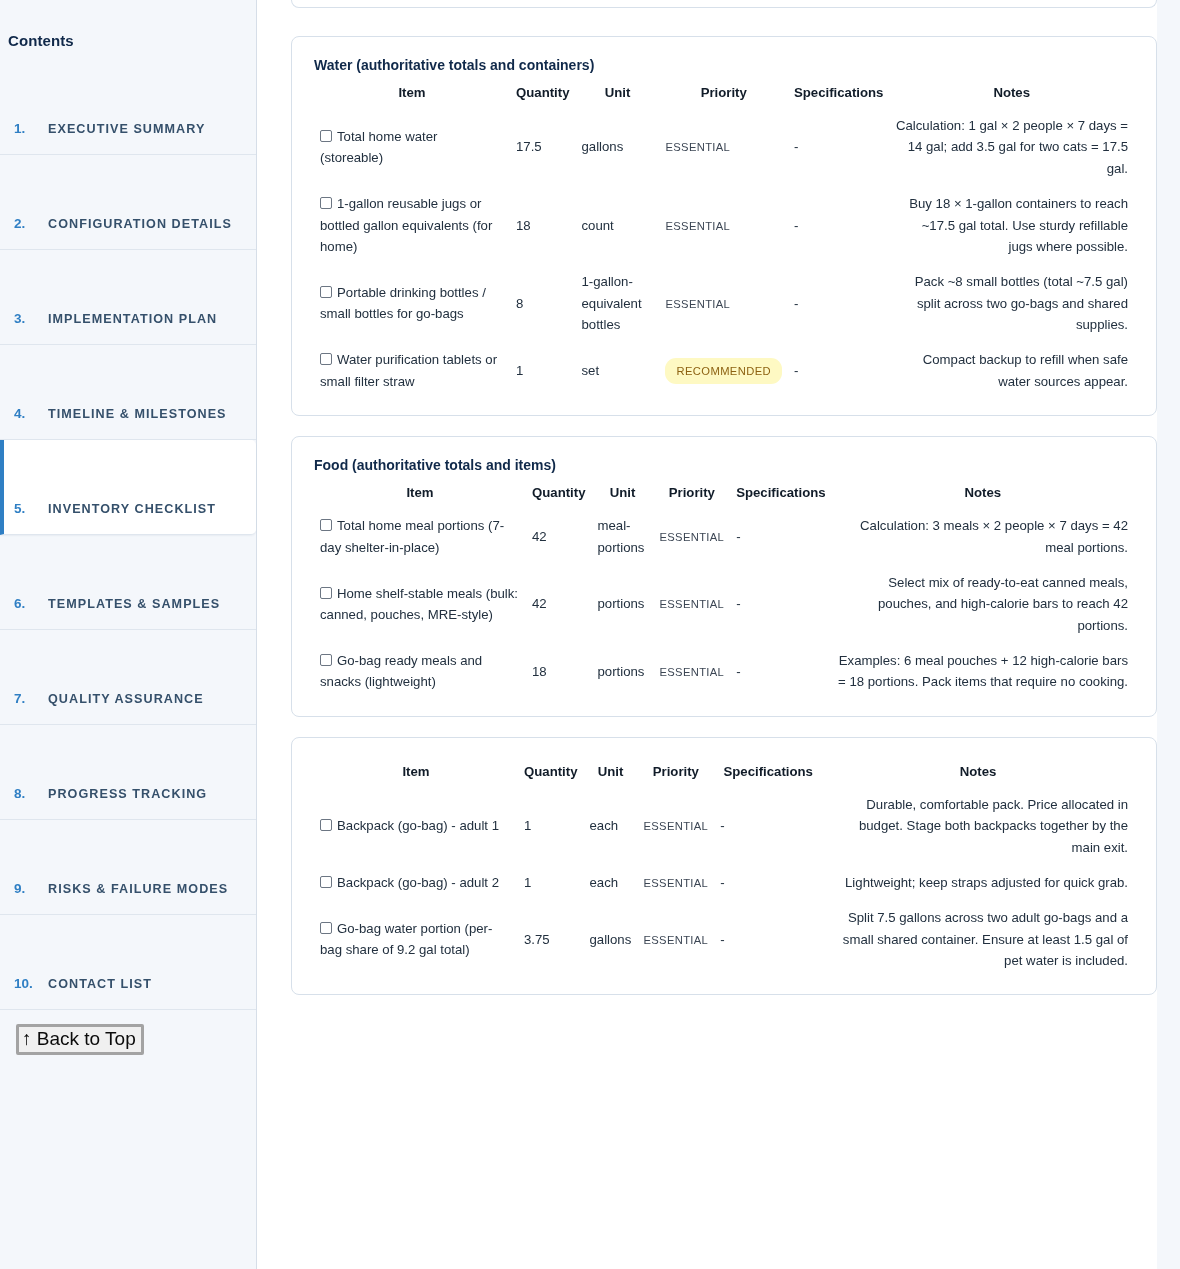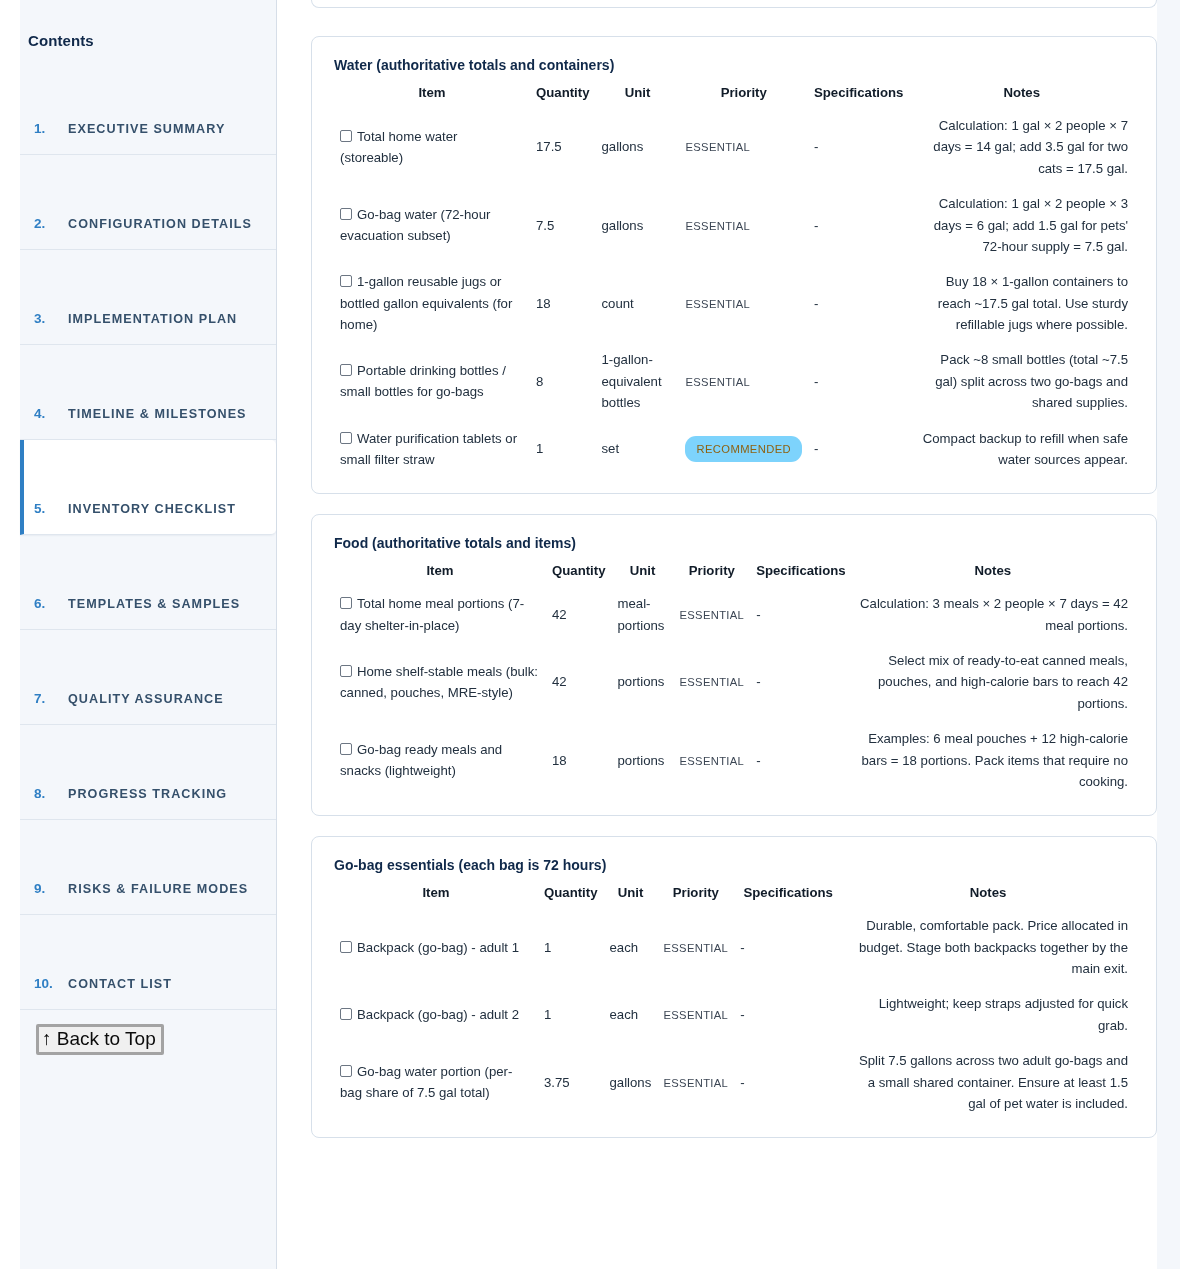--- a/index.html
+++ b/index.html
@@ -10,21 +10,20 @@
     font-family: "Liberation Sans", "DejaVu Sans", sans-serif;
     color: #1f2933;
   }
   body { width: 1180px; height: 1269px; overflow: hidden; position: relative; }
 
   .page {
     display: flex;
     width: 1180px;
     height: 1269px;
     align-items: stretch;
-    padding-left: 20px;
   }
 
   
   .sidebar {
     width: 257px;
     flex: 0 0 257px;
     background: #f4f7fb;
     border-right: 1px solid #d6dee8;
     padding: 0;
     position: relative;
@@ -178,21 +177,21 @@
 
   .prio {
     font-size: 11.2px;
     letter-spacing: .35px;
     color: #3c4654;
     text-transform: uppercase;
     white-space: nowrap;
   }
   .badge {
     display: inline-block;
-    background: #7dd3fc;
+    background: #fef9c3;
     color: #8d6212;
     font-size: 11.2px;
     letter-spacing: .4px;
     padding: 4px 11px;
     border-radius: 11px;
     text-transform: uppercase;
     white-space: nowrap;
   }
 
   
@@ -299,28 +298,20 @@
                 </tr>
               </thead>
               <tbody>
                 <tr>
                   <td class="c-item"><input type="checkbox" class="chk" style=""><span>Total home water (storeable)</span></td>
                   <td class="c-qty">17.5</td>
                   <td class="c-unit">gallons</td>
                   <td class="c-prio"><span class="prio">ESSENTIAL</span></td>
                   <td class="c-spec">-</td>
                   <td class="c-notes">Calculation: 1 gal × 2 people × 7 days = 14 gal; add 3.5 gal for two cats = 17.5 gal.</td>
-                </tr>
-                <tr>
-                  <td class="c-item"><input type="checkbox" class="chk" style=""><span>Go-bag water (72-hour evacuation subset)</span></td>
-                  <td class="c-qty">7.5</td>
-                  <td class="c-unit">gallons</td>
-                  <td class="c-prio"><span class="prio">ESSENTIAL</span></td>
-                  <td class="c-spec">-</td>
-                  <td class="c-notes">Calculation: 1 gal × 2 people × 3 days = 6 gal; add 1.5 gal for pets' 72-hour supply = 7.5 gal.</td>
                 </tr>
                 <tr>
                   <td class="c-item"><input type="checkbox" class="chk" style=""><span>1-gallon reusable jugs or bottled gallon equivalents (for home)</span></td>
                   <td class="c-qty">18</td>
                   <td class="c-unit">count</td>
                   <td class="c-prio"><span class="prio">ESSENTIAL</span></td>
                   <td class="c-spec">-</td>
                   <td class="c-notes">Buy 18 × 1-gallon containers to reach ~17.5 gal total. Use sturdy refillable jugs where possible.</td>
                 </tr>
                 <tr>
@@ -389,21 +380,20 @@
                   <td class="c-prio"><span class="prio">ESSENTIAL</span></td>
                   <td class="c-spec">-</td>
                   <td class="c-notes">Examples: 6 meal pouches + 12 high-calorie bars = 18 portions. Pack items that require no cooking.</td>
                 </tr>
               </tbody>
             </table>
           </div>
         </div>
         <div class="card">
           <div class="section">
-            <div class="section-title">Go-bag essentials (each bag is 72 hours)</div>
             <table class="inv tbl-bag">
               <colgroup>
                 <col class="w-item">
                 <col class="w-qty">
                 <col class="w-unit">
                 <col class="w-prio">
                 <col class="w-spec">
                 <col class="w-notes">
               </colgroup>
               <thead>
@@ -427,21 +417,21 @@
                 </tr>
                 <tr>
                   <td class="c-item"><input type="checkbox" class="chk" style=""><span>Backpack (go-bag) - adult 2</span></td>
                   <td class="c-qty">1</td>
                   <td class="c-unit">each</td>
                   <td class="c-prio"><span class="prio">ESSENTIAL</span></td>
                   <td class="c-spec">-</td>
                   <td class="c-notes">Lightweight; keep straps adjusted for quick grab.</td>
                 </tr>
                 <tr>
-                  <td class="c-item"><input type="checkbox" class="chk" style=""><span>Go-bag water portion (per-bag share of 7.5 gal total)</span></td>
+                  <td class="c-item"><input type="checkbox" class="chk" style=""><span>Go-bag water portion (per-bag share of 9.2 gal total)</span></td>
                   <td class="c-qty">3.75</td>
                   <td class="c-unit">gallons</td>
                   <td class="c-prio"><span class="prio">ESSENTIAL</span></td>
                   <td class="c-spec">-</td>
                   <td class="c-notes">Split 7.5 gallons across two adult go-bags and a small shared container. Ensure at least 1.5 gal of pet water is included.</td>
                 </tr>
               </tbody>
             </table>
           </div>
         </div>

